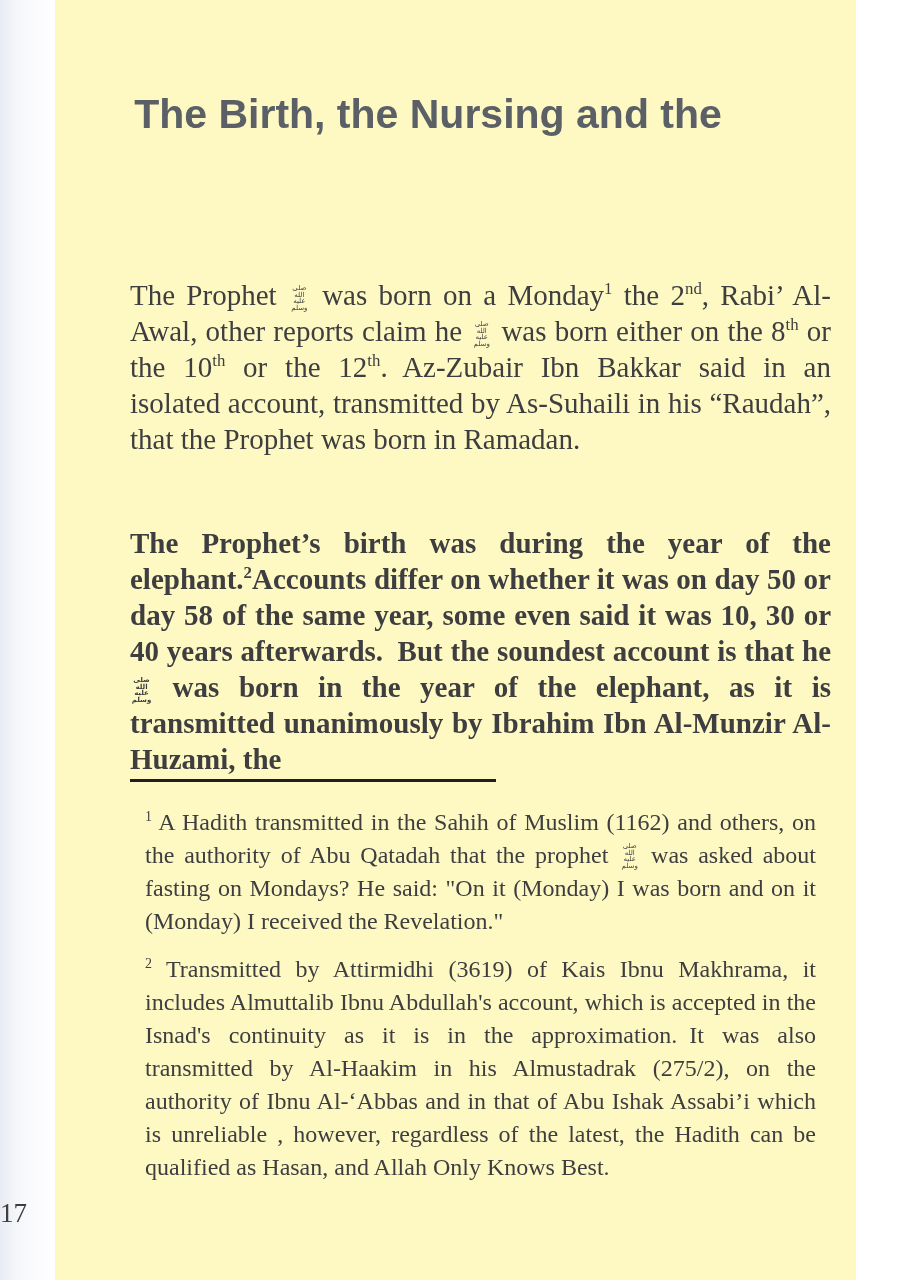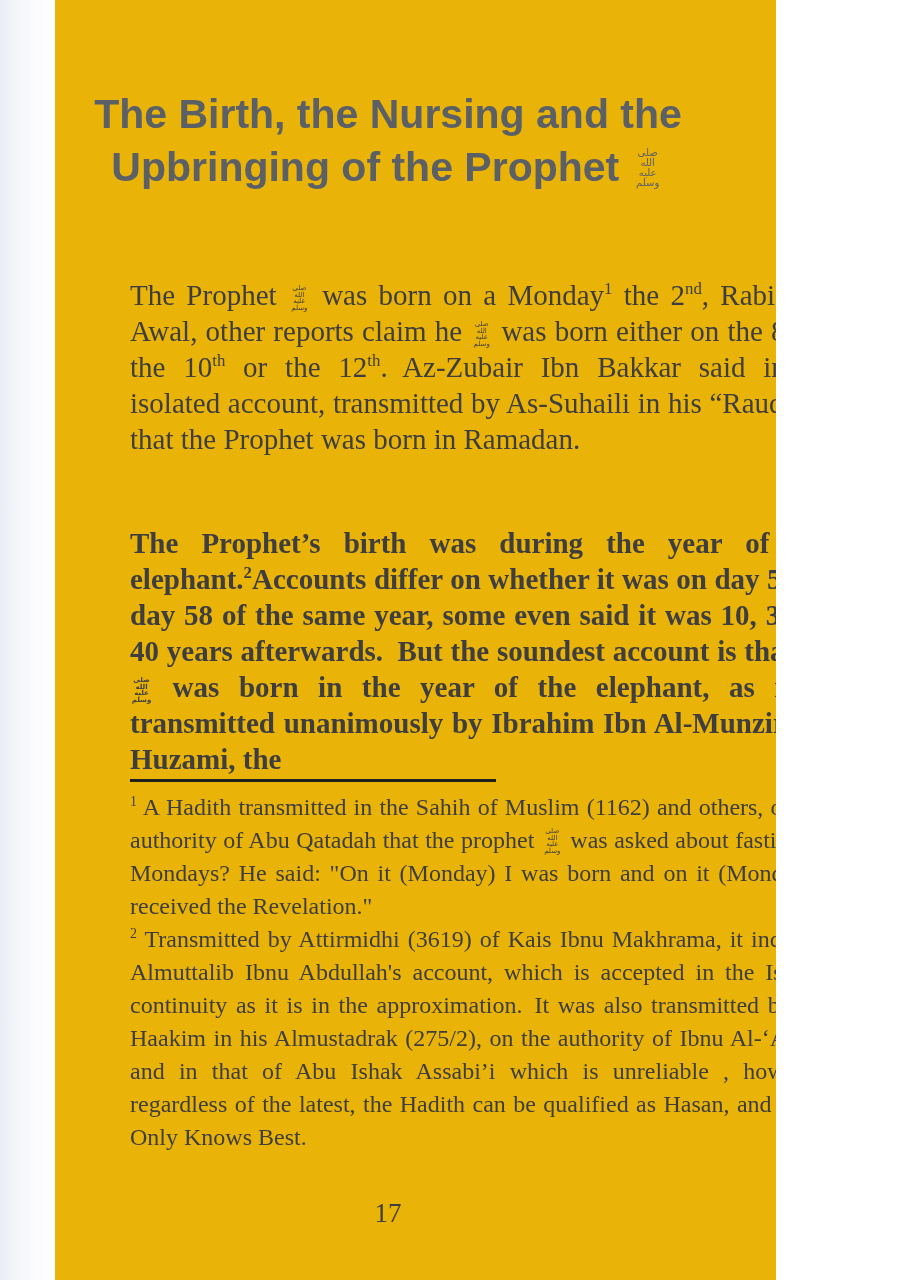--- a/index.html
+++ b/index.html
@@ -1,20 +1,20 @@
 <!DOCTYPE html>
 <html><head>
 <meta charset="utf-8">
 <style>
   html, body { margin: 0; padding: 0; background: #ffffff; }
   .page {
     position: relative;
-    width: 776px;
+    width: 856px;
     height: 1280px;
-    background: #eab308;
+    background: #fef9c3;
     overflow: hidden;
     font-family: "Liberation Serif", serif;
     color: #3e3e40;
   }
   
   .page::before {
     content: "";
     position: absolute;
     left: 0; top: 0; bottom: 0;
     width: 55px;
@@ -59,27 +59,27 @@
   }
   .footnotes {
     position: absolute;
     top: 791px;
     left: 130px;
     width: 701px;
     text-align: justify;
     font-size: 24px;
     line-height: 33px;
   }
-  .footnote { margin: 0; }
+  .footnote { margin: 15px; }
   .page-number {
     position: absolute;
     top: 1198px;
     left: 0;
     width: 100%;
-    text-align: center;
+    text-align: left;
     font-size: 27px;
     color: #3e3e40;
   }
   
   .saw {
     display: inline-block;
     width: 23px;
     height: 27px;
     overflow: hidden;
     font-family: "DejaVu Sans", sans-serif;
@@ -100,21 +100,20 @@
     font-weight: normal;
   }
 </style>
 </head>
 <body>
 
 <div class="page">
 
   <div class="title">
     <div>The Birth, the Nursing and the</div>
-    <div><span>Upbringing of the Prophet</span> <span class="saw">صلى الله عليه وسلم</span></div>
   </div>
 
   <p class="body-text para-1">The Prophet <span class="saw">صلى الله عليه وسلم</span> was born on a Monday<sup class="ftref">1</sup> the 2<sup class="ftref">nd</sup>, Rabi’ Al-Awal, other reports claim he <span class="saw">صلى الله عليه وسلم</span> was born either on the 8<sup class="ftref">th</sup> or the 10<sup class="ftref">th</sup> or the 12<sup class="ftref">th</sup>. Az-Zubair Ibn Bakkar said in an isolated account, transmitted by As-Suhaili in his “Raudah”, that the Prophet was born in Ramadan.</p>
 
   <p class="body-text para-2">The Prophet’s birth was during the year of the elephant.<sup class="ftref">2</sup>Accounts differ on whether it was on day 50 or day 58 of the same year, some even said it was 10, 30 or 40 years afterwards. But the soundest account is that he <span class="saw">صلى الله عليه وسلم</span> was born in the year of the elephant, as it is transmitted unanimously by Ibrahim Ibn Al-Munzir Al-Huzami, the</p>
 
   <div class="rule"></div>
 
   <div class="footnotes">
     <p class="footnote"><sup class="ftref">1</sup> A Hadith transmitted in the Sahih of Muslim (1162) and others, on the authority of Abu Qatadah that the prophet <span class="saw">صلى الله عليه وسلم</span> was asked about fasting on Mondays? He said: "On it (Monday) I was born and on it (Monday) I received the Revelation."</p>

